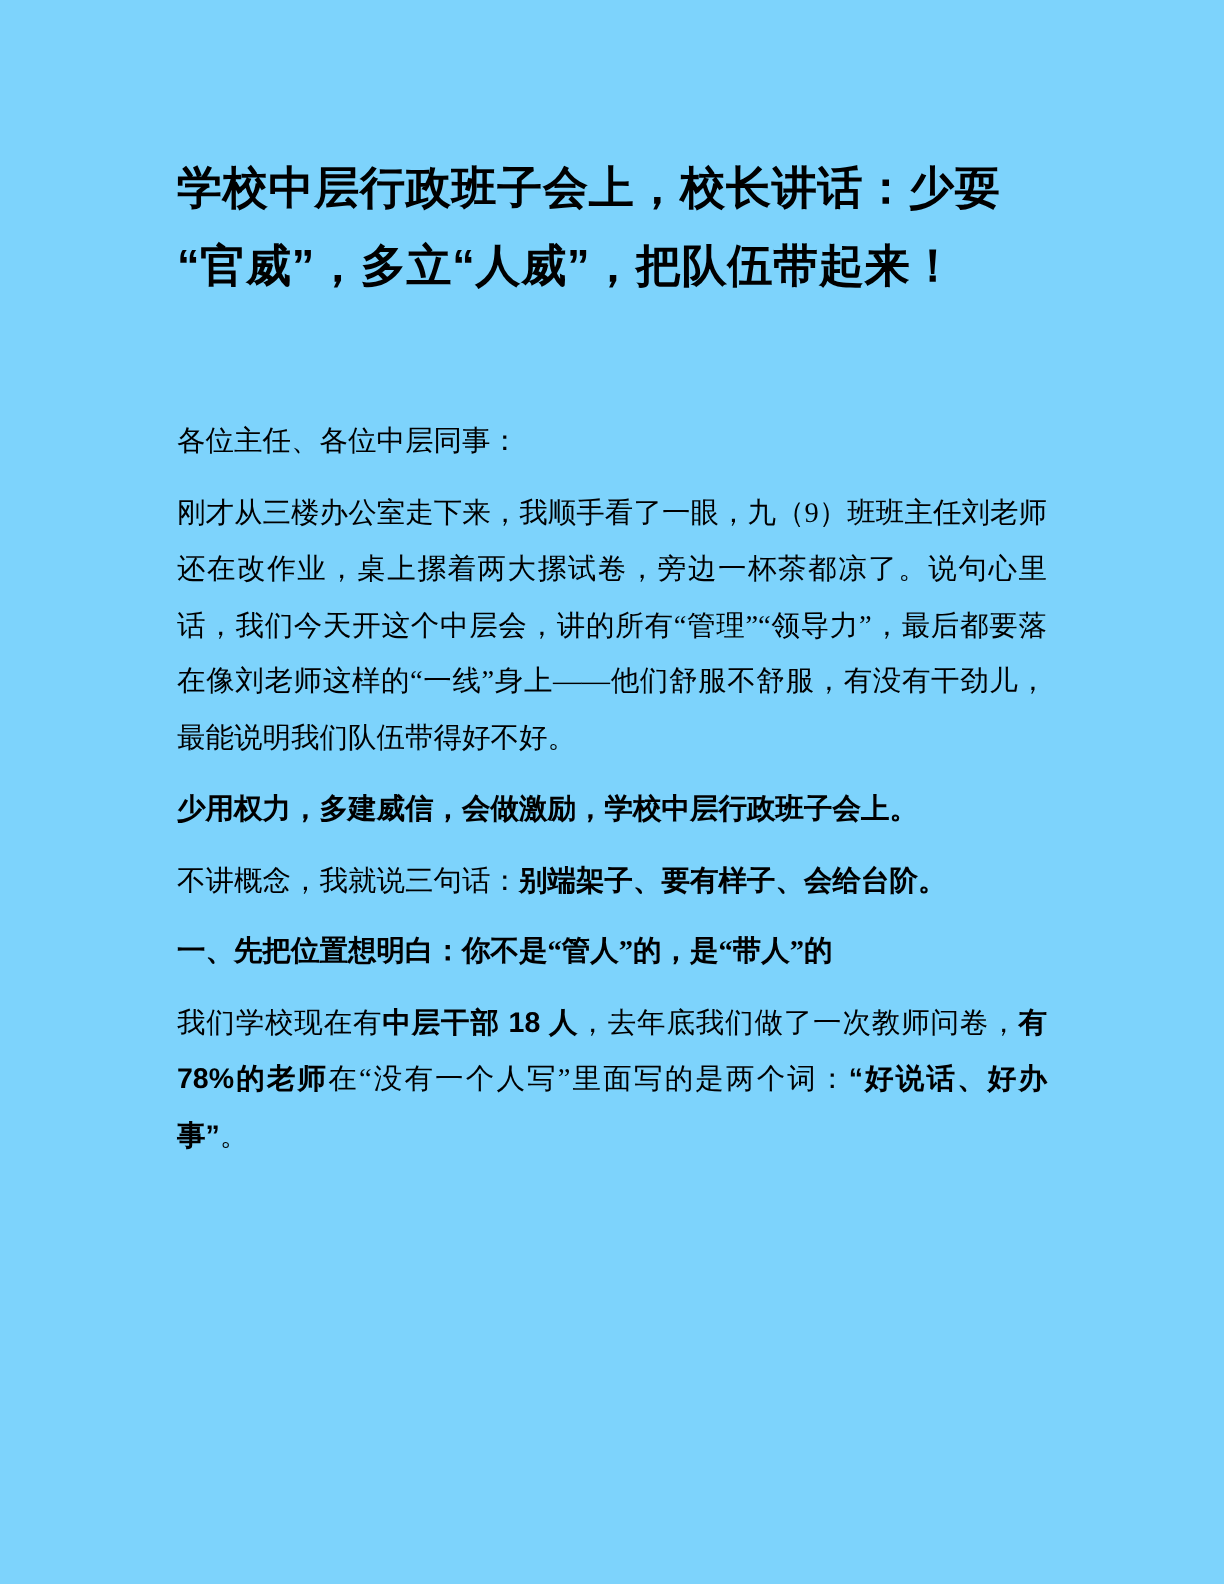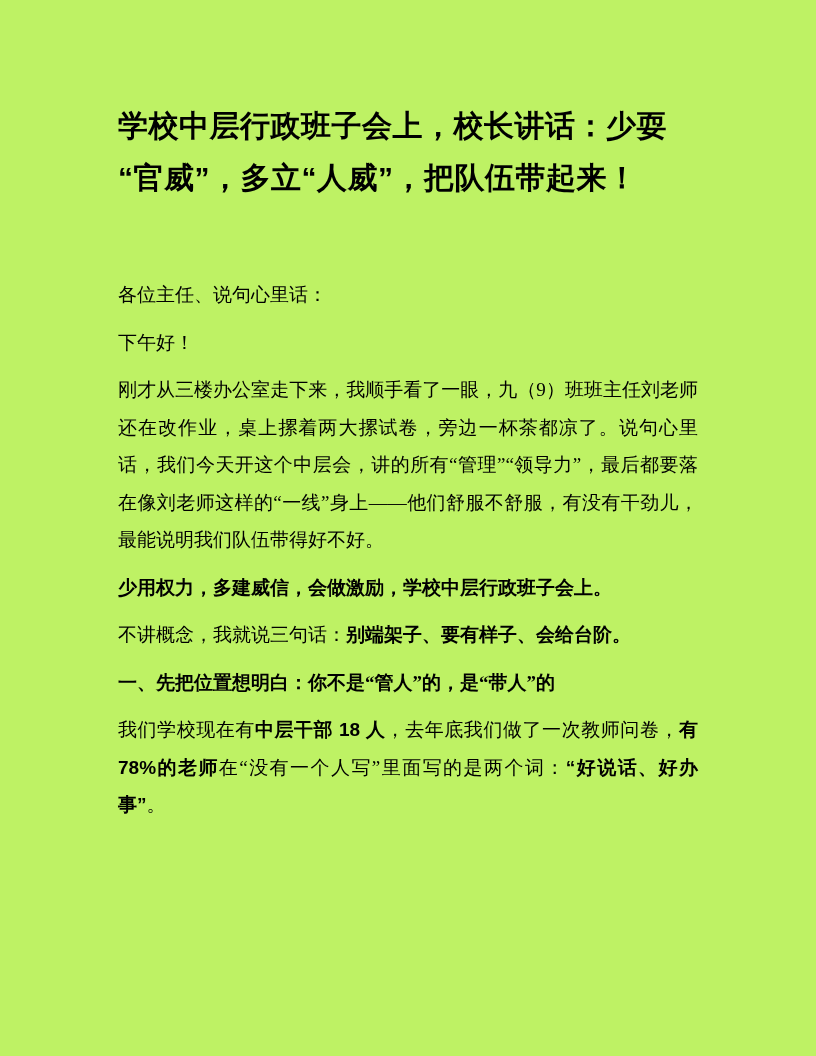--- a/index.html
+++ b/index.html
@@ -6,21 +6,21 @@
     margin: 0;
     padding: 0;
     background: #ffffff;
   }
   .page {
     position: relative;
     width: 816px;
     height: 1056px;
     box-sizing: border-box;
     padding: 100px 118px 0 118px;
-    background: #bef264;
+    background: #7dd3fc;
     color: #000000;
     font-family: "Liberation Serif", "DejaVu Serif", serif;
     overflow: hidden;
   }
   .doc-title {
     font-family: "Liberation Sans", "DejaVu Sans", sans-serif;
     font-size: 30px;
     font-weight: 700;
     line-height: 52px;
     letter-spacing: 0.5px;
@@ -46,23 +46,22 @@
     text-align: left;
   }
 </style>
 </head>
 <body>
 
 <div class="page">
 
   <h1 class="doc-title">学校中层行政班子会上，校长讲话：少耍“官威”，多立“人威”，把队伍带起来！</h1>
 
-  <p class="para"><span>各位主任、说句心里话：</span></p>
+  <p class="para"><span>各位主任、各位中层同事：</span></p>
 
-  <p class="para"><span>下午好！</span></p>
 
   <p class="para"><span>刚才从三楼办公室走下来，我顺手看了一眼，九（9）班班主任刘老师还在改作业，桌上摞着两大摞试卷，旁边一杯茶都凉了。说句心里话，我们今天开这个中层会，讲的所有“管理”“领导力”，最后都要落在像刘老师这样的“一线”身上——他们舒服不舒服，有没有干劲儿，最能说明我们队伍带得好不好。</span></p>
 
 
   <p class="para"><span class="b">少用权力，多建威信，会做激励，学校中层行政班子会上。</span></p>
 
   <p class="para"><span>不讲概念，我就说三句话：</span><span class="b">别端架子、要有样子、会给台阶。</span></p>
 
   <p class="para heading"><span>一、先把位置想明白：你不是“管人”的，是“带人”的</span></p>
 

